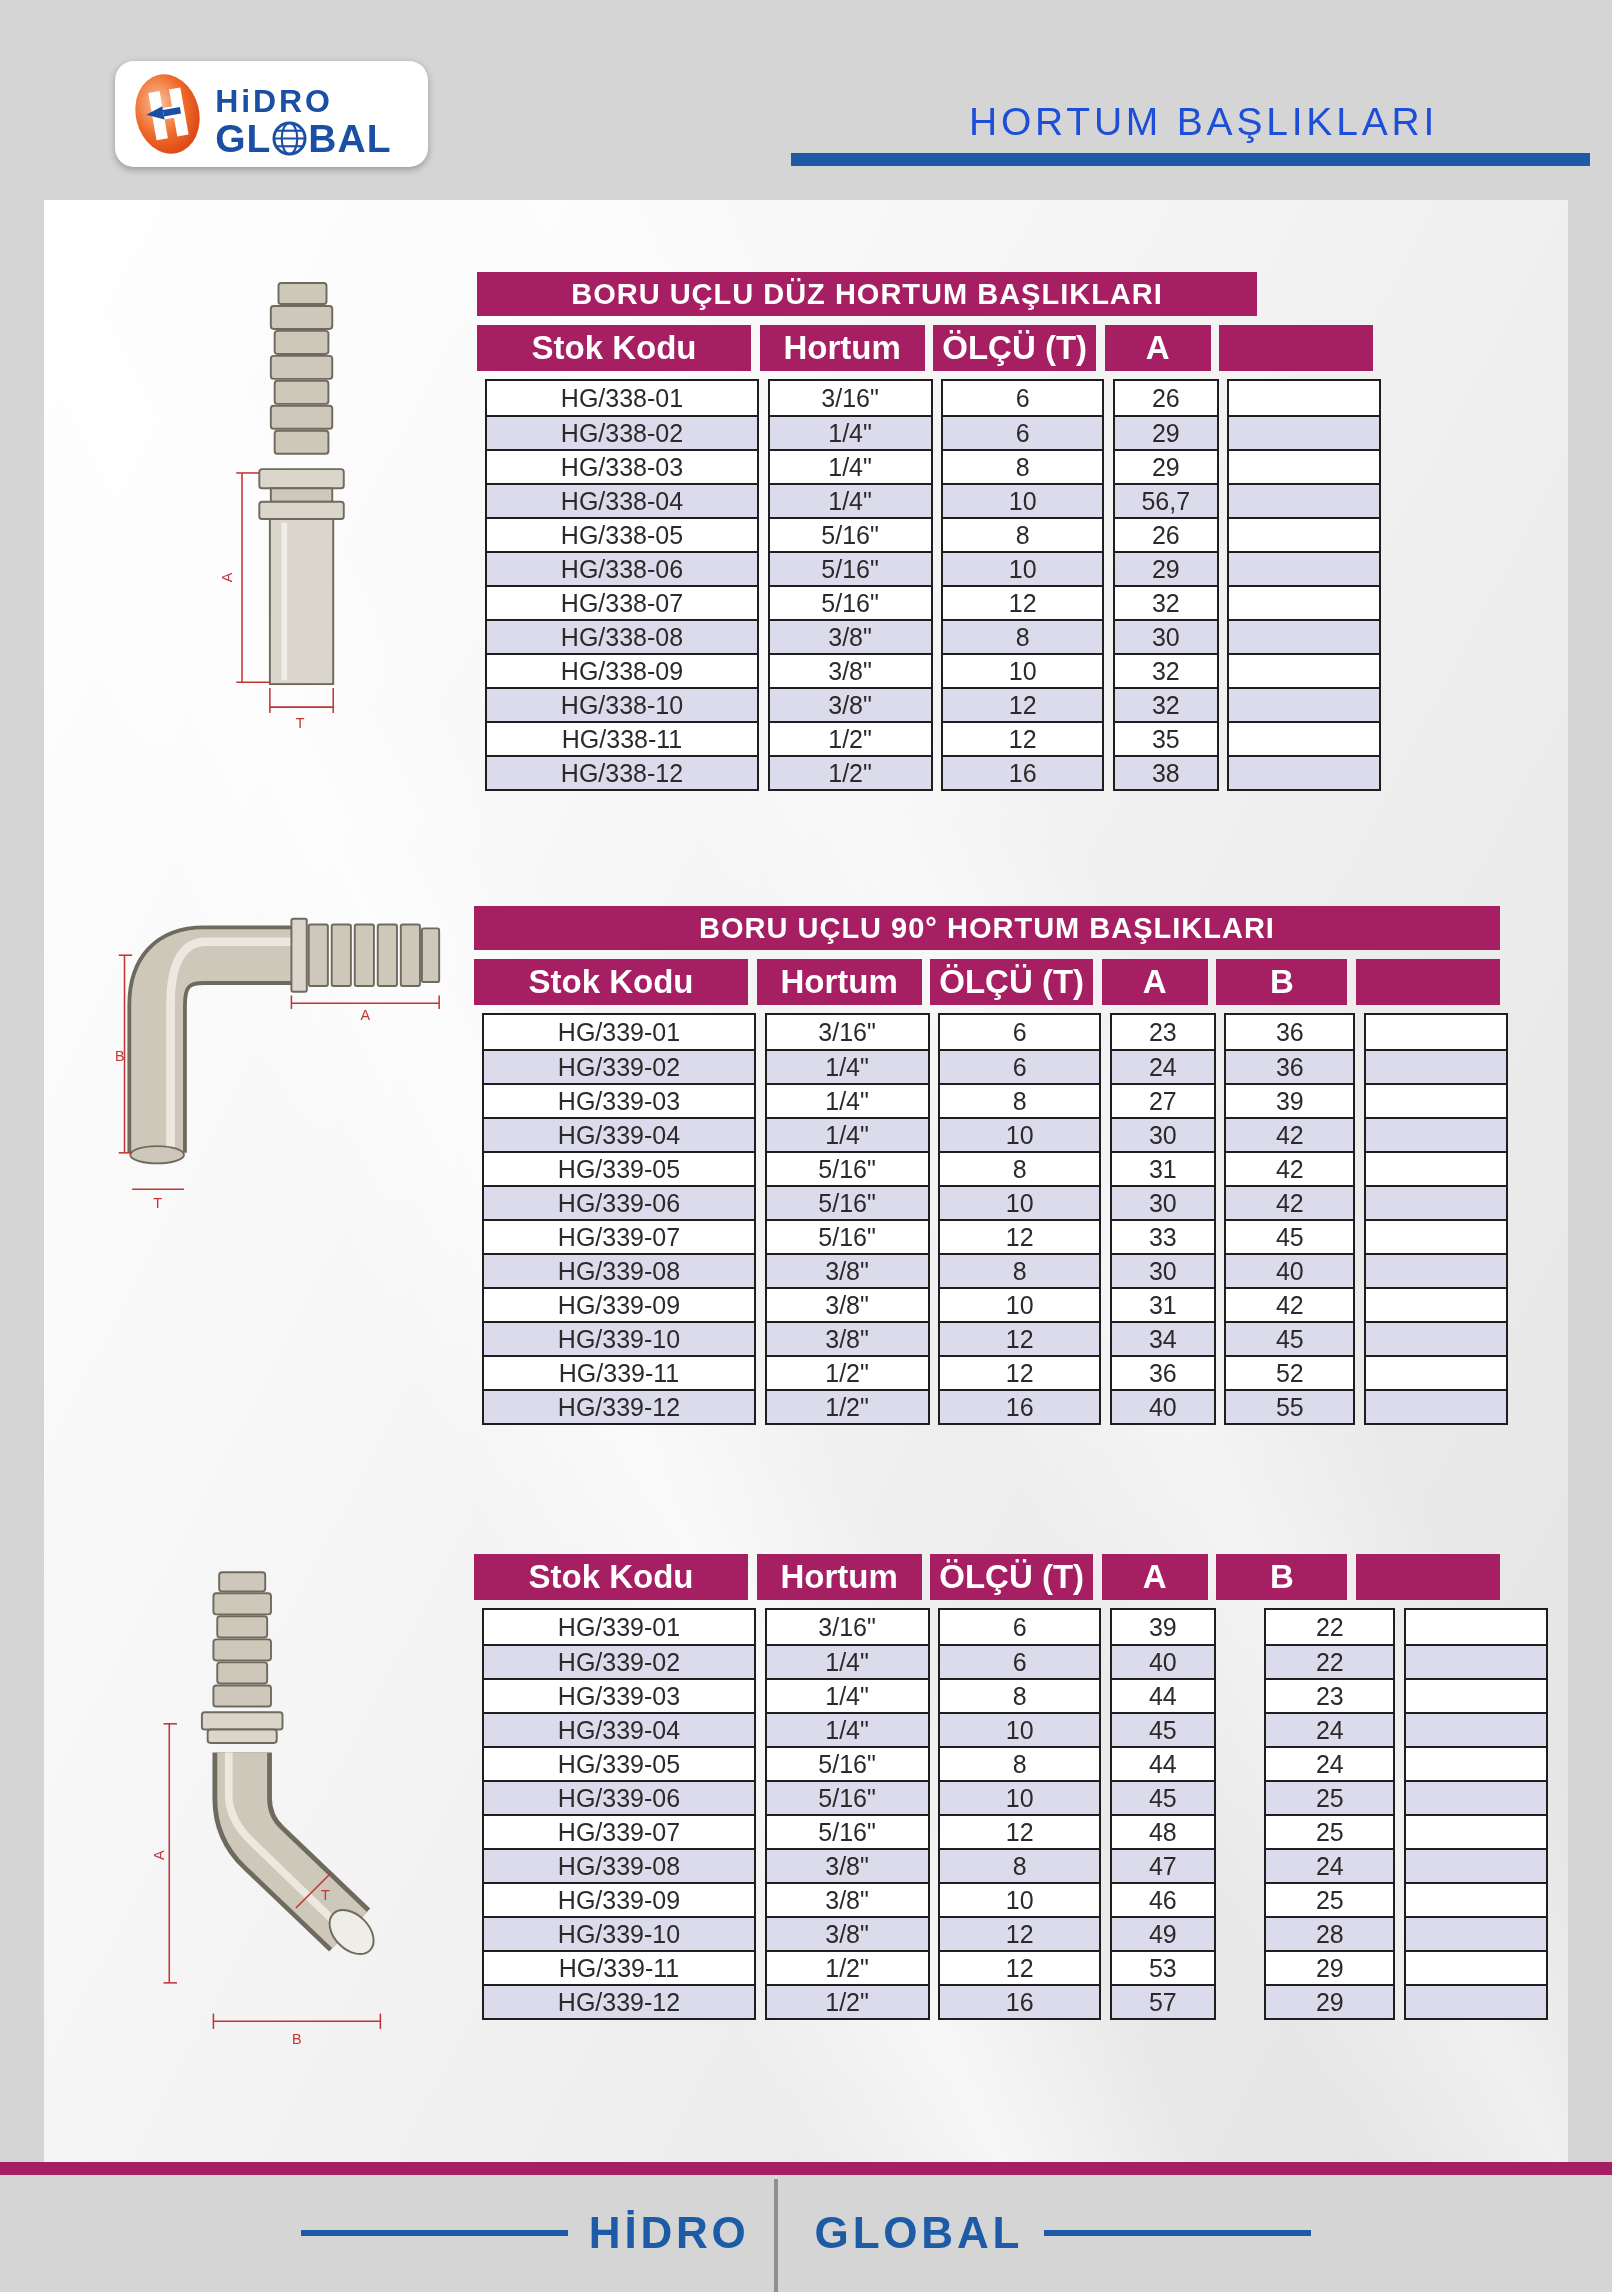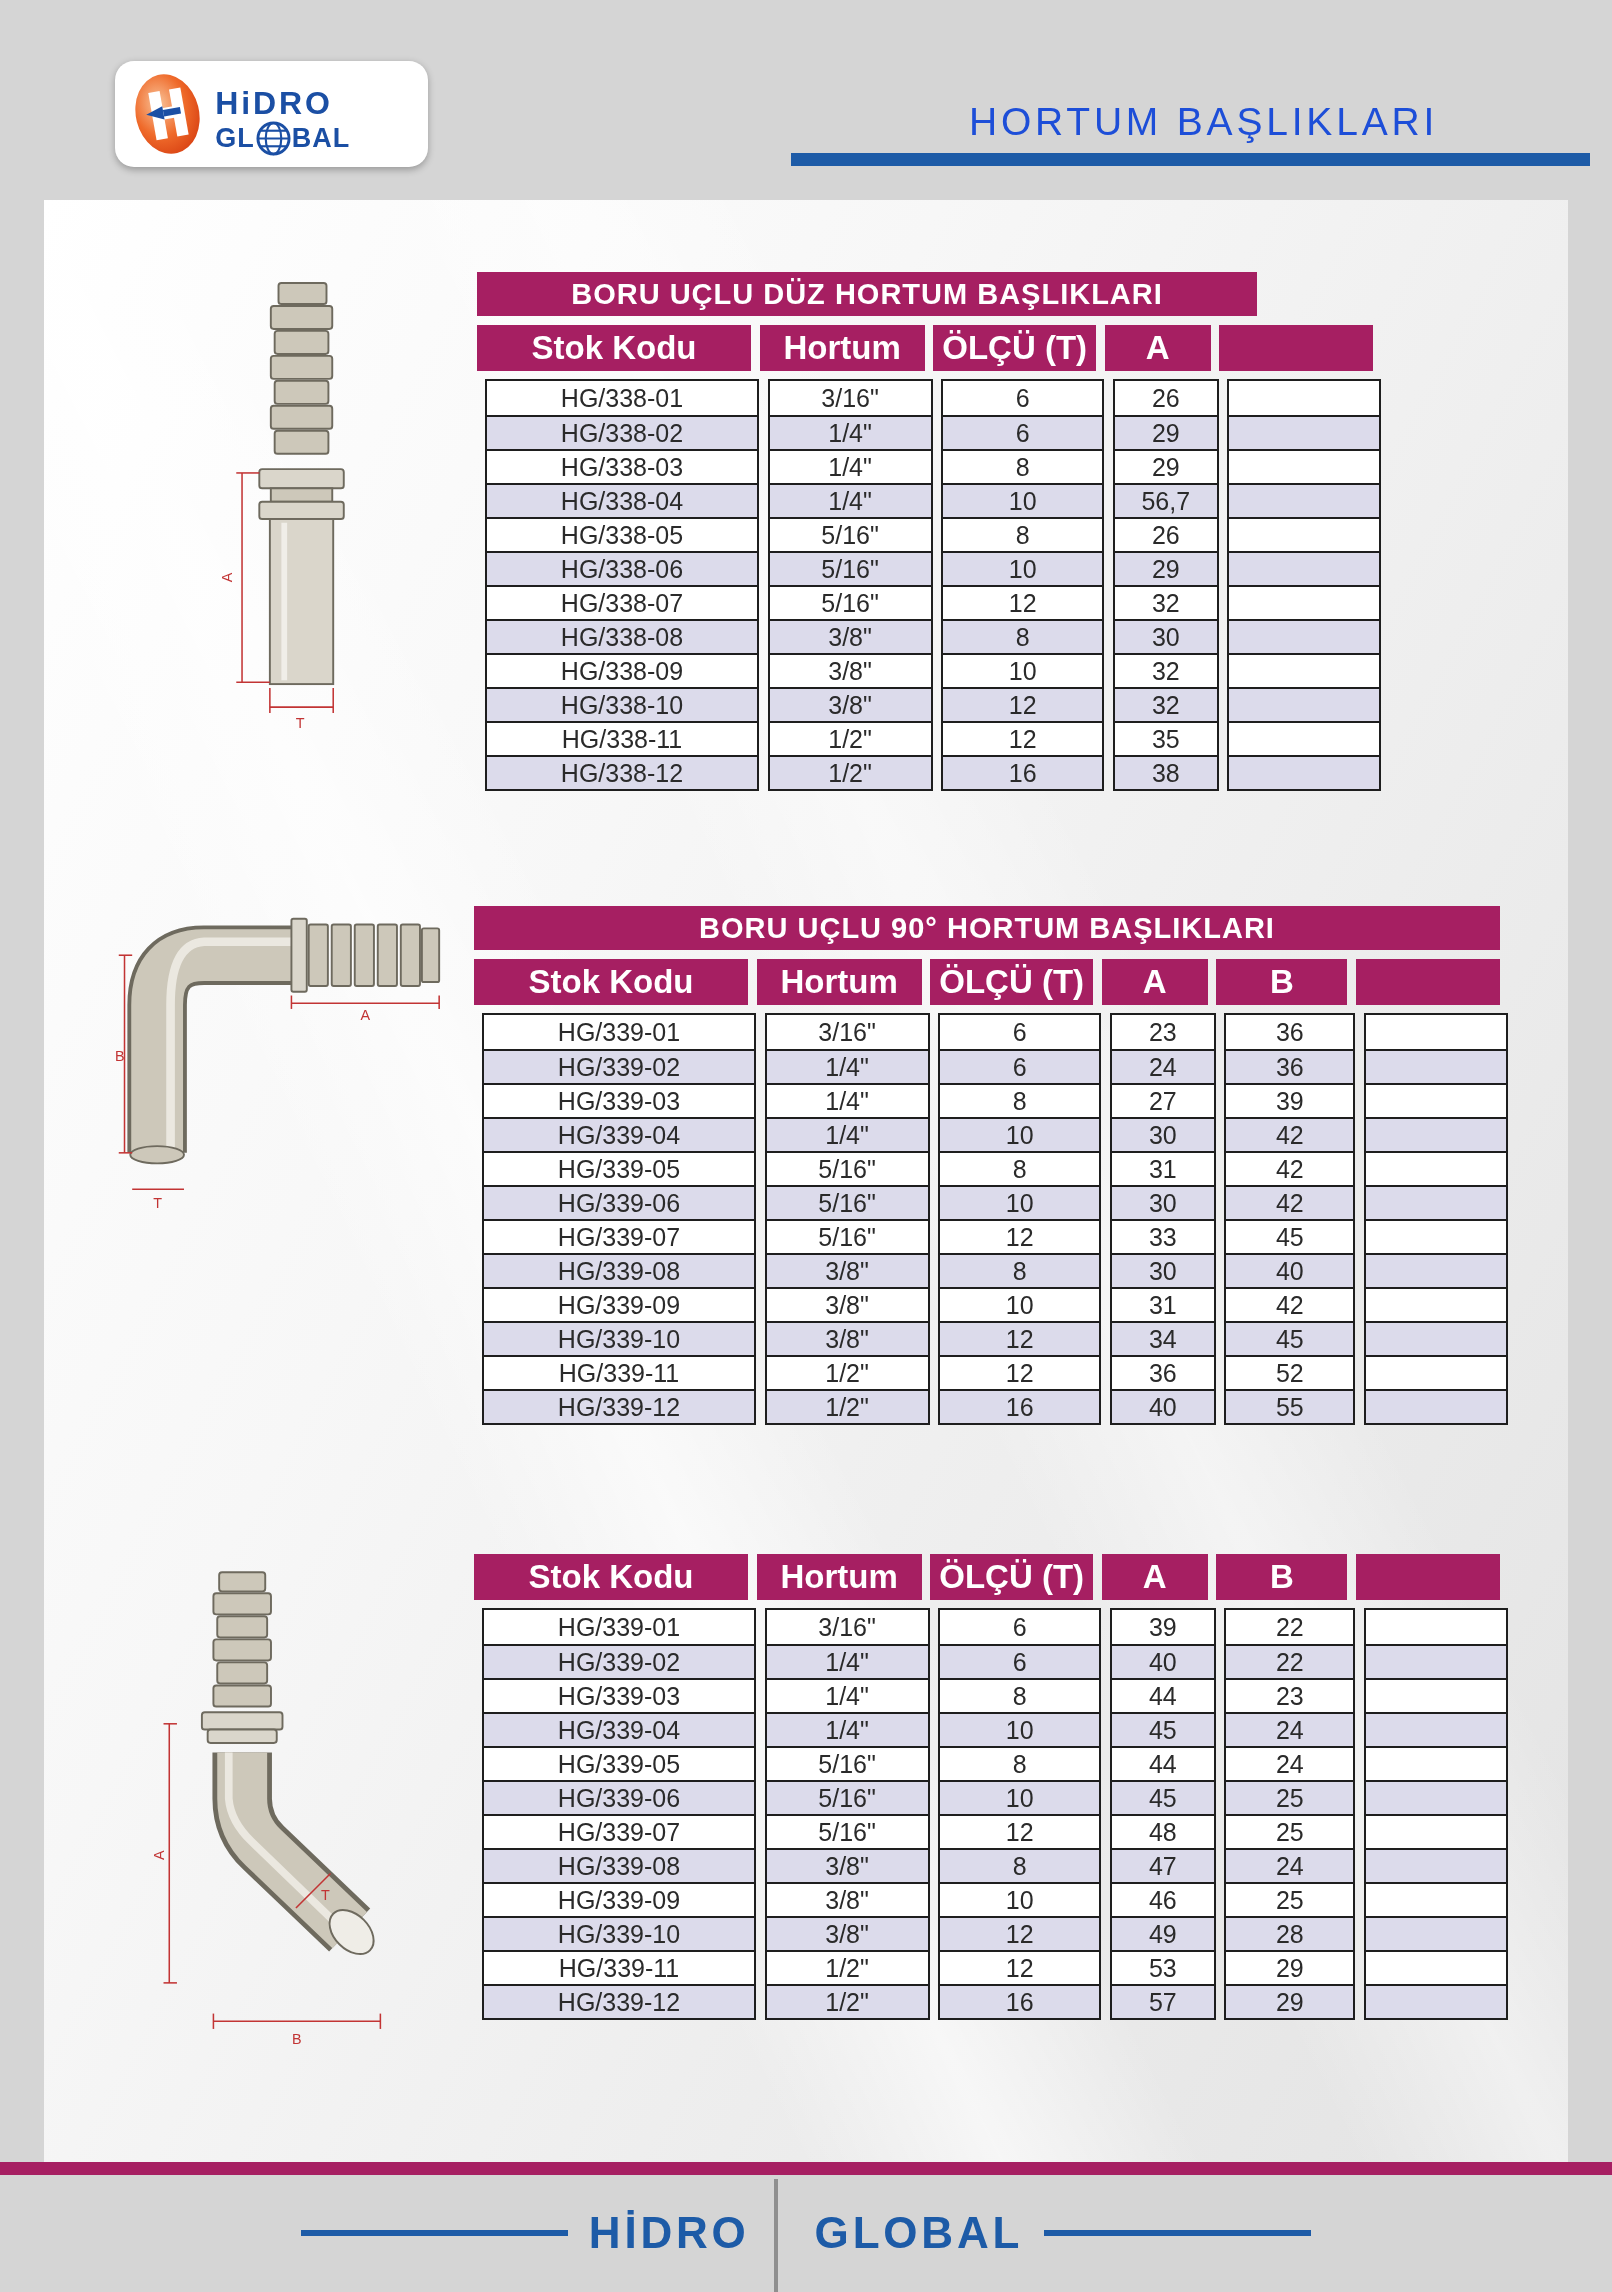--- a/index.html
+++ b/index.html
@@ -23,21 +23,21 @@
   }
   
   .logo-card {
     position:absolute; left:115px; top:61px; width:313px; height:106px;
     background:#ffffff; border-radius:19px;
     box-shadow:0 2.9px 7.7px rgba(0,0,0,.28);
     display:flex; align-items:center; padding:7.7px 11.5px; gap:7.7px; z-index:5;
   }
   .logo-text { display:flex; flex-direction:column; line-height:1; margin-top:15px; }
   .logo-l1 { font-size:32px; font-weight:bold; color:#1b4fa4; letter-spacing:2.9px; }
-  .logo-l2 { font-size:27px; font-weight:bold; color:#1b4fa4; letter-spacing:1px; display:flex; align-items:center; margin-top:2.9px; }
+  .logo-l2 { font-size:39px; font-weight:bold; color:#1b4fa4; letter-spacing:1px; display:flex; align-items:center; margin-top:2.9px; }
   
   .page-title {
     position:absolute; left:804px; top:100px; width:799px;
     text-align:center; font-size:39px; color:#1d4ed8; letter-spacing:3.8px; z-index:5;
   }
   .title-rule { position:absolute; left:791px; top:153px; width:799px; height:12.5px; background:var(--blue,#1d5ba7); z-index:5; }
   
   .tbl { position:absolute; z-index:4; }
   .tbl-title {
     height:44px; background:var(--accent,#a61f62); color:#fff; font-weight:bold; font-size:29px;
@@ -442,21 +442,21 @@
           <div class="cell alt">45</div>
           <div class="cell">44</div>
           <div class="cell alt">45</div>
           <div class="cell">48</div>
           <div class="cell alt">47</div>
           <div class="cell">46</div>
           <div class="cell alt">49</div>
           <div class="cell">53</div>
           <div class="cell alt">57</div>
         </div>
-        <div class="col" style="width: 131px;">
+        <div class="col" style="width: 131px; margin-left: 40px;">
           <div class="cell">22</div>
           <div class="cell alt">22</div>
           <div class="cell">23</div>
           <div class="cell alt">24</div>
           <div class="cell">24</div>
           <div class="cell alt">25</div>
           <div class="cell">25</div>
           <div class="cell alt">24</div>
           <div class="cell">25</div>
           <div class="cell alt">28</div>

